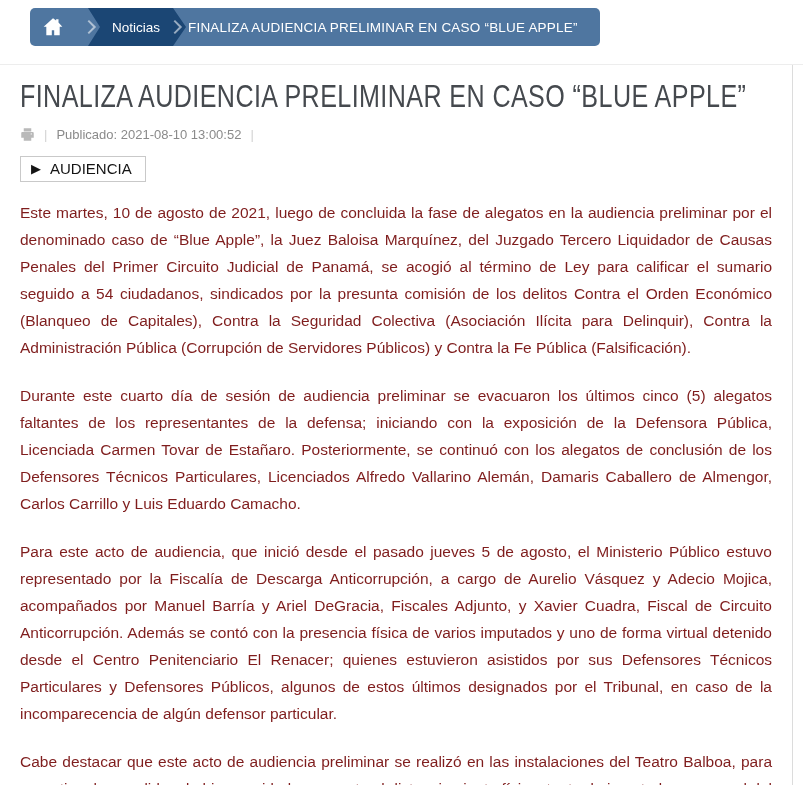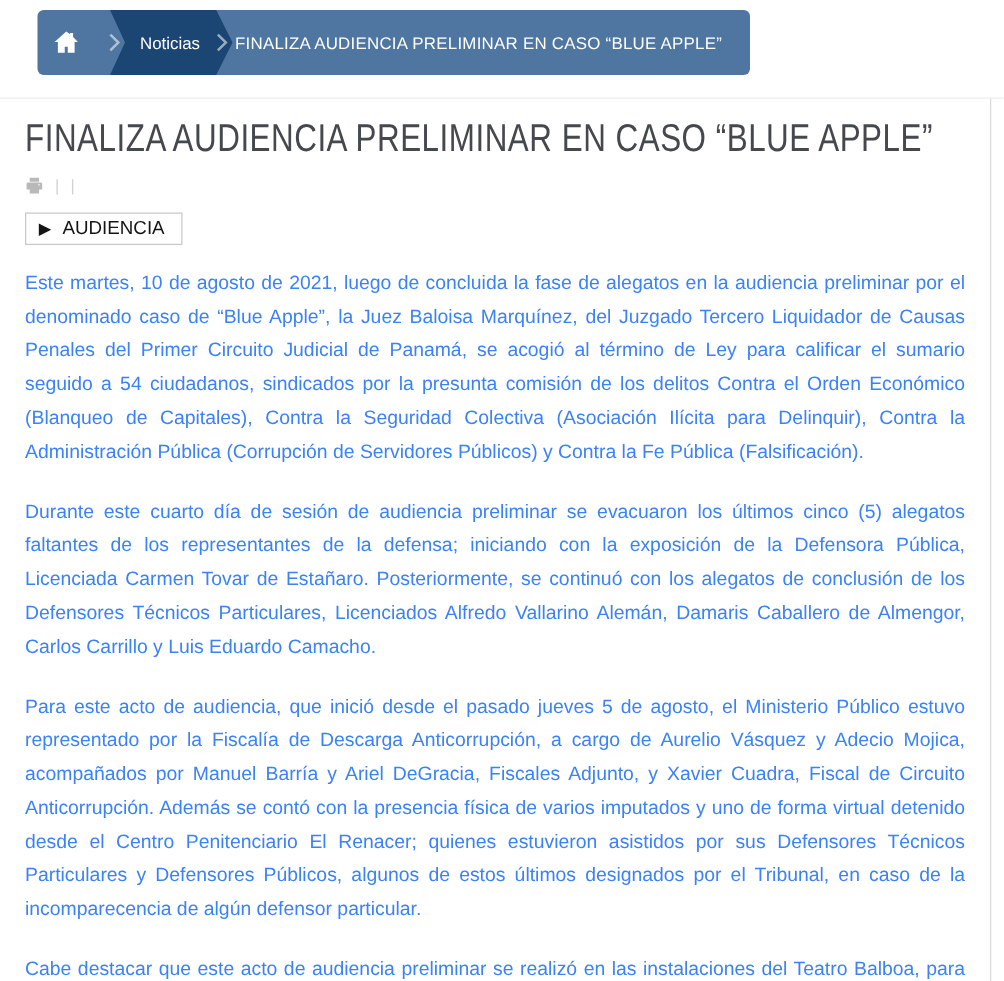--- a/index.html
+++ b/index.html
@@ -1,20 +1,20 @@
 <!DOCTYPE html>
 <html><head>
 <meta charset="utf-8">
 <style>
   * { margin: 0; padding: 0; box-sizing: border-box; }
   html, body { width: 803px; height: 785px; background: #ffffff; overflow: hidden;
                font-family: "Liberation Sans", sans-serif; }
 
   
-  .breadcrumb { display: inline-flex; align-items: stretch; height: 52px;
+  .breadcrumb { display: inline-flex; align-items: stretch; height: 38px;
                 margin: 8px 0 0 30px; background: #4f76a0; border-radius: 5px;
                 overflow: hidden; }
   .bc-home { display: flex; align-items: center; justify-content: center;
              width: 46px; cursor: pointer; }
   .bc-home svg { width: 22px; height: 22px; fill: #ffffff; }
   .chev { align-self: center; width: 10px; height: 10px;
           border-top: 2px solid rgba(255,255,255,0.55);
           border-right: 2px solid rgba(255,255,255,0.55);
           transform: rotate(45deg); flex: 0 0 auto; }
   .chev-1 { margin: 0 2px 0 0; position: relative; z-index: 2; left: 8px; }
@@ -44,21 +44,21 @@
   .print-btn svg { width: 15px; height: 15px; fill: #b9b9b9; }
   .pipe { color: #d2d2d2; font-size: 13px; }
 
   .play-btn { display: inline-flex; align-items: center; gap: 9px;
               background: #ffffff; border: 1px solid #c9c9c9; color: #141414;
               font-family: "Liberation Sans", sans-serif; font-size: 15px;
               padding: 3px 13px 4px 10px; cursor: pointer; margin: 0 0 17px 0; }
   .play-glyph { font-size: 13px; line-height: 1; color: #141414; }
 
   
-  .body-text p { color: #3b82f6; font-size: 15.5px; line-height: 27px;
+  .body-text p { color: #7f1d1d; font-size: 15.5px; line-height: 27px;
                  text-align: justify; margin: 0 0 21px 0; }
 </style>
 </head>
 <body>
 
 
 
 <nav class="breadcrumb">
   <a class="bc-home">
     <svg viewBox="0 0 24 24">
@@ -76,20 +76,21 @@
 <main class="content">
   <h1 class="title">FINALIZA AUDIENCIA PRELIMINAR EN CASO “BLUE APPLE”</h1>
 
   <div class="meta">
     <span class="print-btn">
       <svg viewBox="0 0 24 24">
         <path d="M6 2h12v5H6V2zm-2 6h16c1.2 0 2 .9 2 2v7h-4v5H6v-5H2v-7c0-1.1.8-2 2-2zm4 9h8v3H8v-3zm10-7a1 1 0 1 0 0 2 1 1 0 0 0 0-2z"></path>
       </svg>
     </span>
     <span class="pipe">|</span>
+    <span>Publicado: 2021-08-10 13:00:52</span>
     <span class="pipe">|</span>
   </div>
 
   <button class="play-btn">
     <span class="play-glyph">▶</span>
     <span>AUDIENCIA</span>
   </button>
 
   <div class="body-text">
     <p>Este martes, 10 de agosto de 2021, luego de concluida la fase de alegatos en la audiencia preliminar por el denominado caso de “Blue Apple”, la Juez Baloisa Marquínez, del Juzgado Tercero Liquidador de Causas Penales del Primer Circuito Judicial de Panamá, se acogió al término de Ley para calificar el sumario seguido a 54 ciudadanos, sindicados por la presunta comisión de los delitos Contra el Orden Económico (Blanqueo de Capitales), Contra la Seguridad Colectiva (Asociación Ilícita para Delinquir), Contra la Administración Pública (Corrupción de Servidores Públicos) y Contra la Fe Pública (Falsificación).</p>

